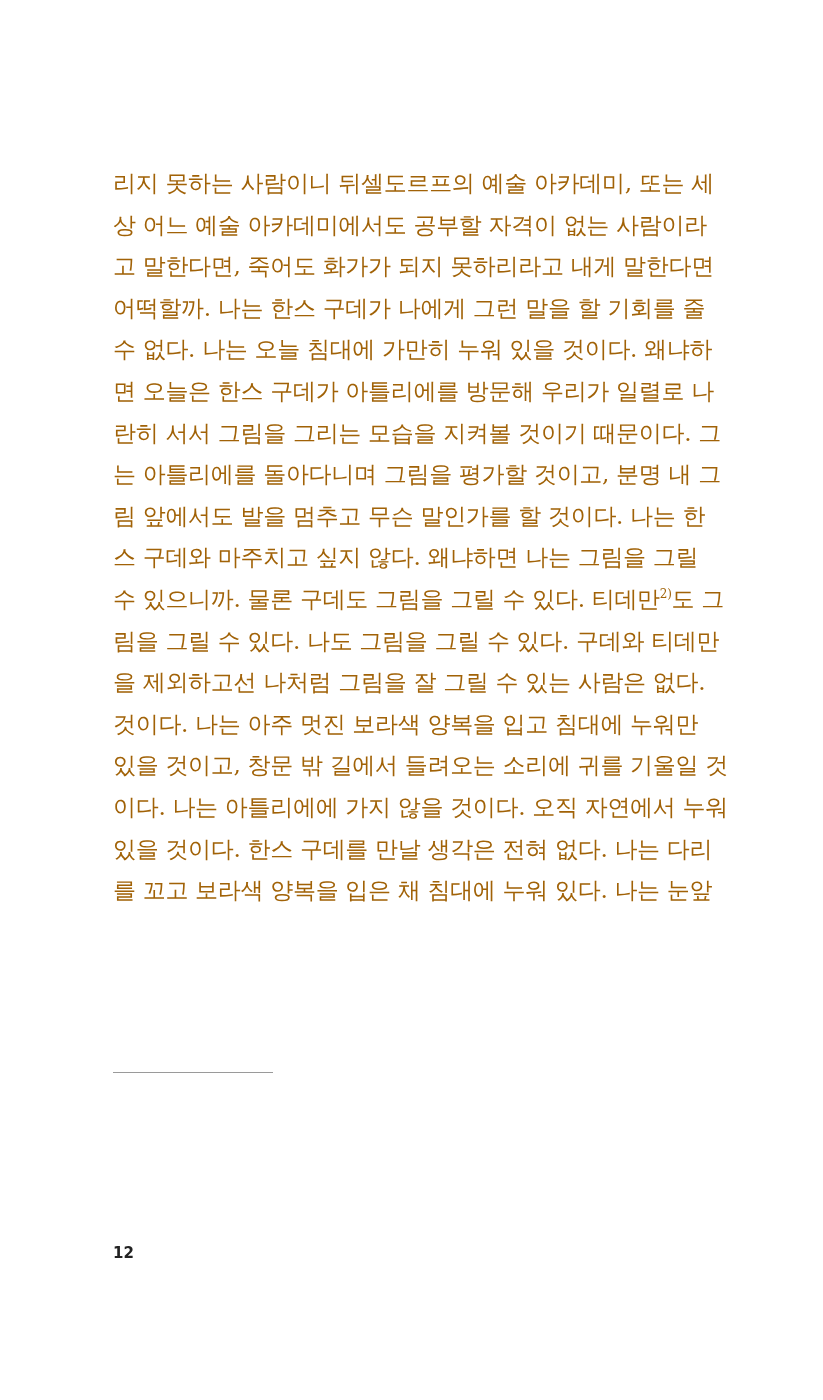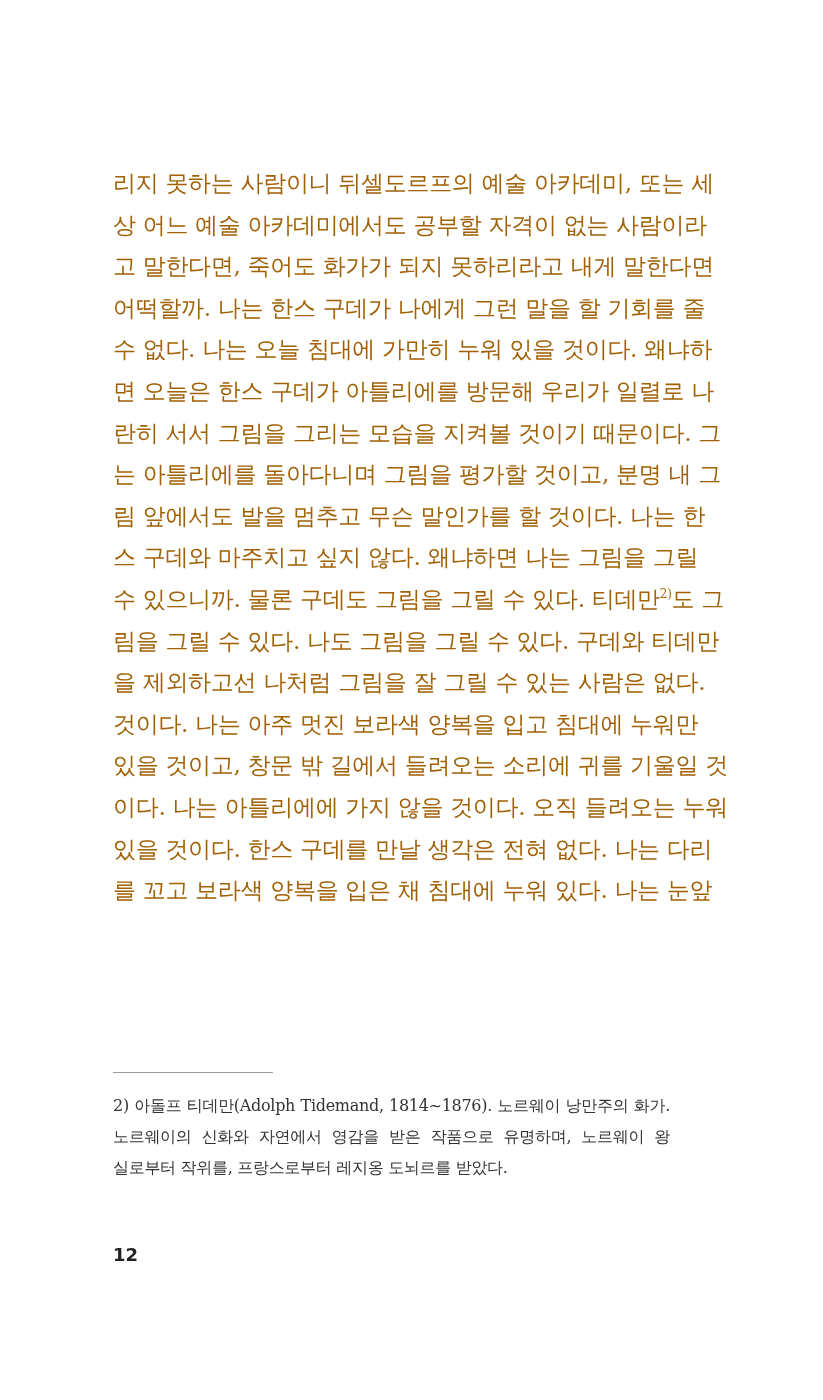--- a/index.html
+++ b/index.html
@@ -17,21 +17,21 @@
   .footnote {
     position: absolute; left: 113px; top: 1090px; width: 560px;
     font-family: "DejaVu Serif", "Liberation Serif", serif;
     font-size: 16px; line-height: 31px; color: #333333; margin: 0;
   }
   .footnote .line { display: block; white-space: nowrap; letter-spacing: -0.3px; }
   .footnote .line.justified { text-align: justify; text-align-last: justify; width: 557px; }
   .page-number {
     position: absolute; left: 113px; top: 1244px;
     font-family: "DejaVu Sans", "Liberation Sans", sans-serif;
-    font-weight: bold; font-size: 18px; color: #222222;
+    font-weight: bold; font-size: 15px; color: #222222;
   }
   sup.fnref { font-size: 12px; vertical-align: super; line-height: 0; }
 </style>
 </head>
 <body>
 
 <div class="page">
   <div class="body-text">
     <span class="line">리지 못하는 사람이니 뒤셀도르프의 예술 아카데미, 또는 세</span>
     <span class="line">상 어느 예술 아카데미에서도 공부할 자격이 없는 사람이라</span>
@@ -41,27 +41,22 @@
     <span class="line">면 오늘은 한스 구데가 아틀리에를 방문해 우리가 일렬로 나</span>
     <span class="line">란히 서서 그림을 그리는 모습을 지켜볼 것이기 때문이다. 그</span>
     <span class="line">는 아틀리에를 돌아다니며 그림을 평가할 것이고, 분명 내 그</span>
     <span class="line">림 앞에서도 발을 멈추고 무슨 말인가를 할 것이다. 나는 한</span>
     <span class="line">스 구데와 마주치고 싶지 않다. 왜냐하면 나는 그림을 그릴</span>
     <span class="line"><span>수 있으니까. 물론 구데도 그림을 그릴 수 있다. 티데만</span><sup class="fnref">2)</sup><span>도 그</span></span>
     <span class="line">림을 그릴 수 있다. 나도 그림을 그릴 수 있다. 구데와 티데만</span>
     <span class="line">을 제외하고선 나처럼 그림을 잘 그릴 수 있는 사람은 없다.</span>
     <span class="line">것이다. 나는 아주 멋진 보라색 양복을 입고 침대에 누워만</span>
     <span class="line">있을 것이고, 창문 밖 길에서 들려오는 소리에 귀를 기울일 것</span>
-    <span class="line">이다. 나는 아틀리에에 가지 않을 것이다. 오직 들려오는 누워</span>
+    <span class="line">이다. 나는 아틀리에에 가지 않을 것이다. 오직 자연에서 누워</span>
     <span class="line">있을 것이다. 한스 구데를 만날 생각은 전혀 없다. 나는 다리</span>
     <span class="line">를 꼬고 보라색 양복을 입은 채 침대에 누워 있다. 나는 눈앞</span>
   </div>
 
   <div class="fn-rule"></div>
 
-  <div class="footnote">
-    <span class="line justified">2) 아돌프 티데만(Adolph Tidemand, 1814~1876). 노르웨이 낭만주의 화가.</span>
-    <span class="line justified">노르웨이의 신화와 자연에서 영감을 받은 작품으로 유명하며, 노르웨이 왕</span>
-    <span class="line">실로부터 작위를, 프랑스로부터 레지옹 도뇌르를 받았다.</span>
-  </div>
 
   <div class="page-number">12</div>
 </div>
 
 </body></html>

